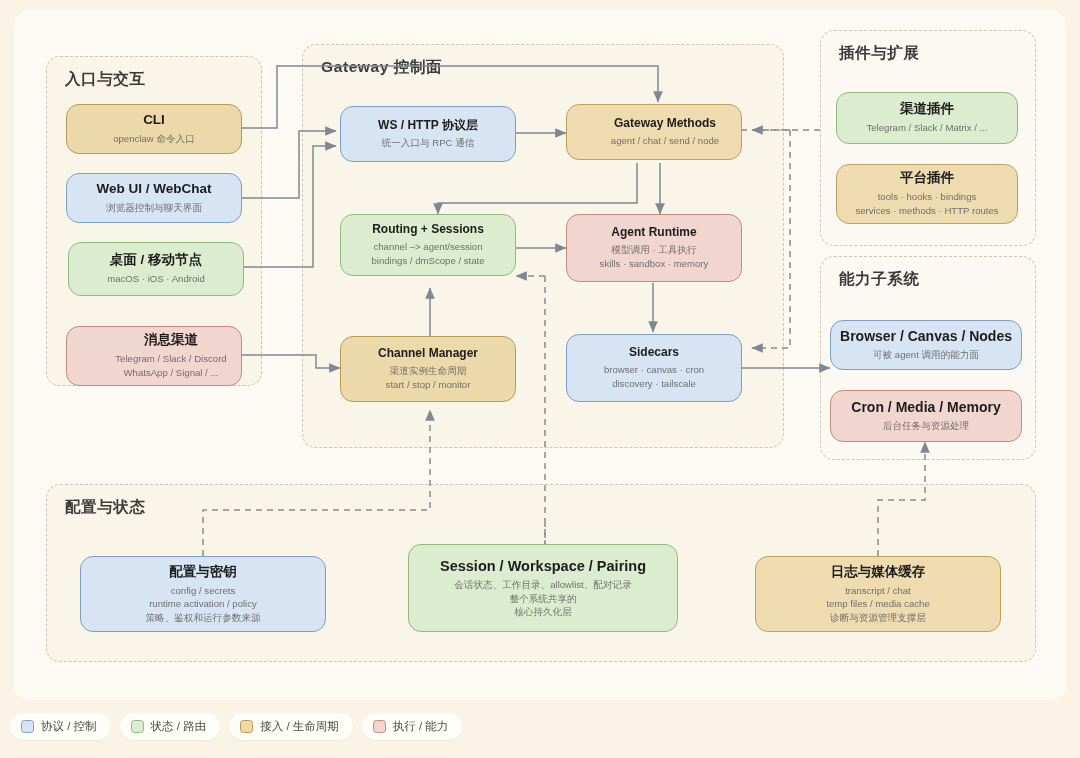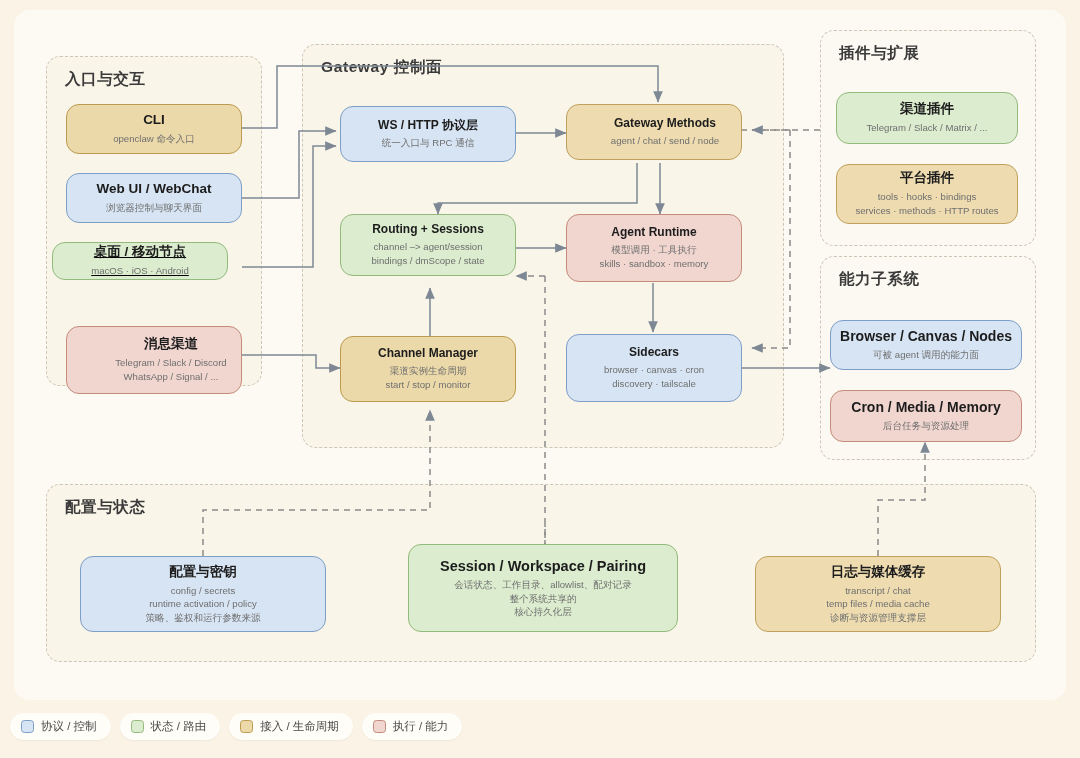--- a/index.html
+++ b/index.html
@@ -160,25 +160,25 @@
   </svg>
 
   <div class="node c-amber" style="left:66px; top:104px; width:176px; height:50px;">
     <div class="t">CLI</div>
     <div class="s">openclaw 命令入口</div>
   </div>
   <div class="node c-blue" style="left:66px; top:173px; width:176px; height:50px;">
     <div class="t">Web UI / WebChat</div>
     <div class="s">浏览器控制与聊天界面</div>
   </div>
-  <div class="node c-green" style="left:52px; top:242px; width:176px; height:38px;text-decoration:underline;">
+  <div class="node c-green" style="left:68px; top:242px; width:176px; height:54px;">
     <div class="t">桌面 / 移动节点</div>
     <div class="s">macOS · iOS · Android</div>
   </div>
-  <div class="node c-red" style="left:66px; top:326px; width:176px; height:68px;padding-left:40px;">
+  <div class="node c-red" style="left:66px; top:326px; width:176px; height:60px;padding-left:40px;">
     <div class="t">消息渠道</div>
     <div class="s">Telegram / Slack / Discord</div>
     <div class="s" style="margin-top:0">WhatsApp / Signal / ...</div>
   </div>
 
   <div class="node c-blue big" style="left:340px; top:106px; width:176px; height:56px;">
     <div class="t">WS / HTTP 协议层</div>
     <div class="s">统一入口与 RPC 通信</div>
   </div>
   <div class="node c-green big" style="left:340px; top:214px; width:176px; height:62px;">

